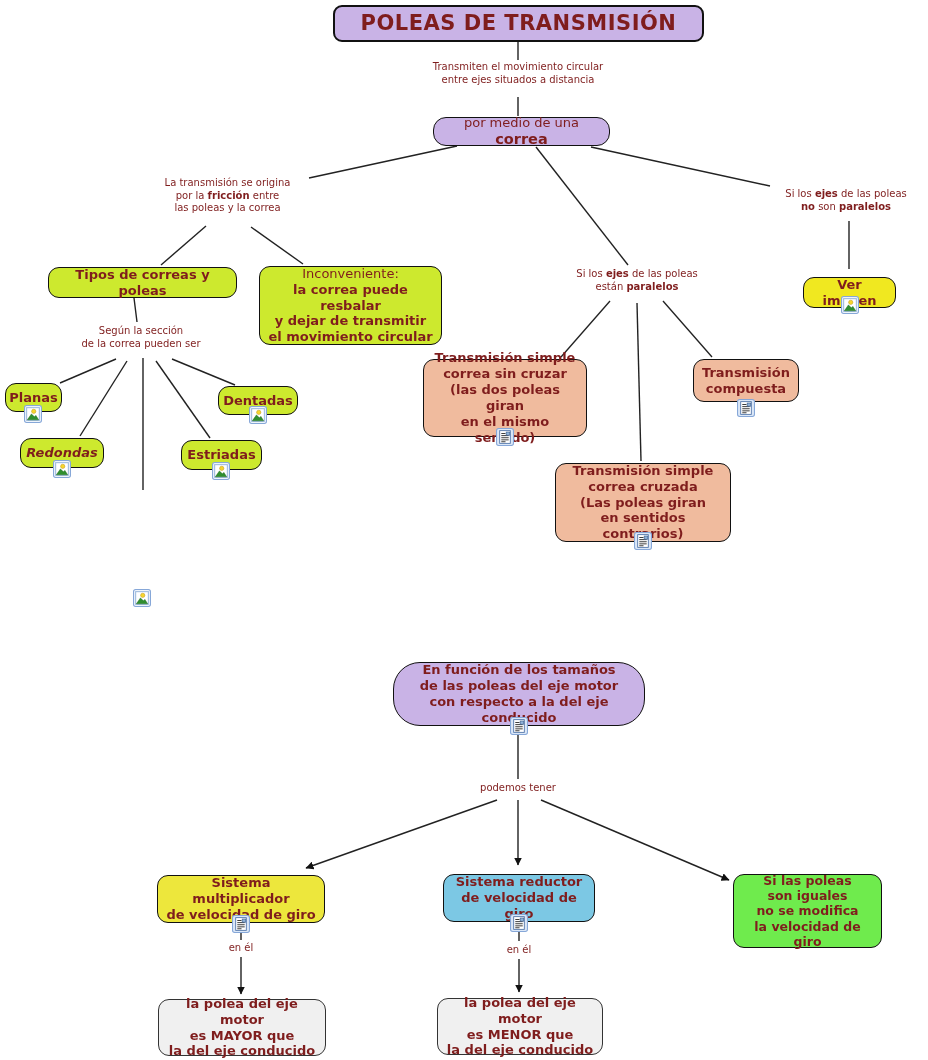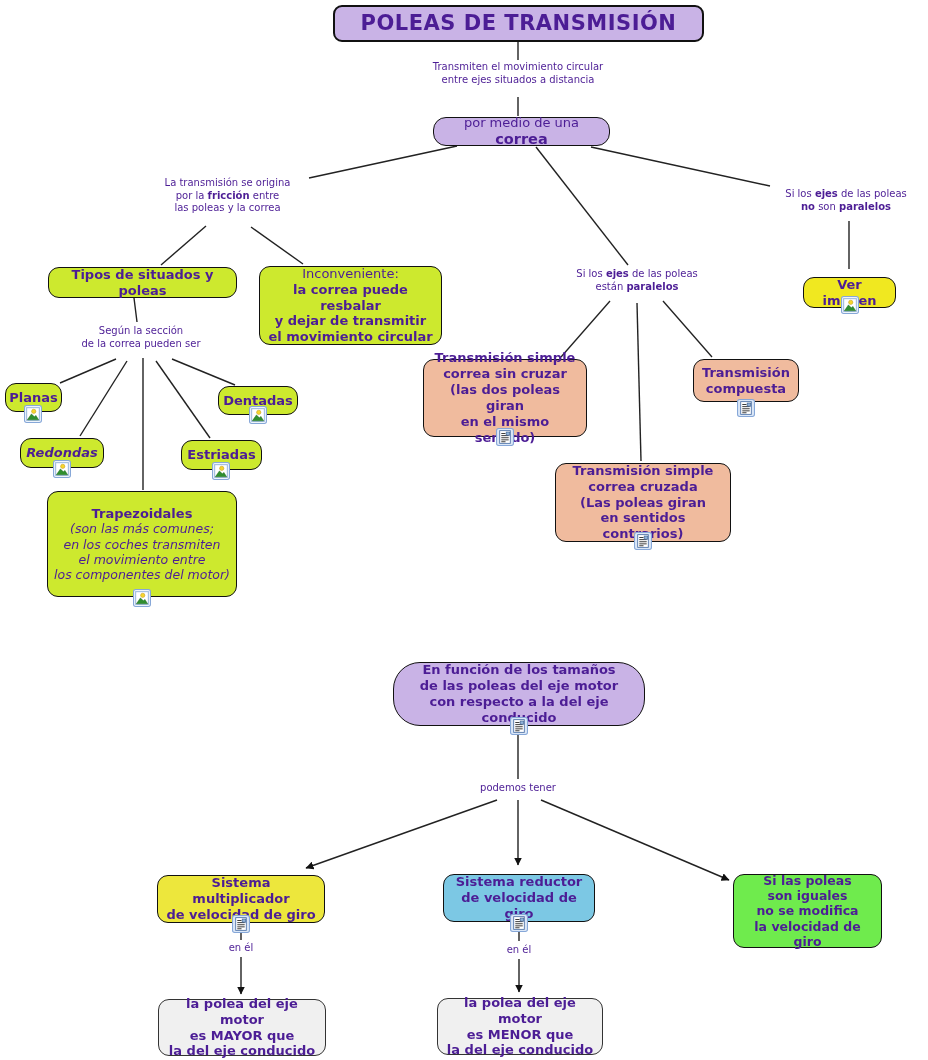--- a/index.html
+++ b/index.html
@@ -1,17 +1,17 @@
 <!DOCTYPE html>
 <html><head>
 <meta charset="utf-8">
 <style>
   html,body{margin:0;padding:0;background:#ffffff;}
   #canvas{position:relative;width:928px;height:1060px;background:#ffffff;
-          font-family:"DejaVu Sans","Liberation Sans",sans-serif;color:#4c1d95;overflow:hidden;}
+          font-family:"DejaVu Sans","Liberation Sans",sans-serif;color:#7f1d1d;overflow:hidden;}
   #edges{position:absolute;left:0;top:0;z-index:1;}
   .edge{stroke:#222;stroke-width:1.4;fill:none;}
   .node{position:absolute;z-index:2;box-sizing:border-box;border:1.6px solid #111;
         border-radius:11px;display:flex;flex-direction:column;justify-content:center;
         align-items:center;text-align:center;padding:3px 6px;line-height:1.22;
         font-size:13px;}
   .txt{position:absolute;z-index:2;text-align:center;line-height:1.25;font-size:10px;}
   .ml{white-space:pre-line;}
   .b{font-weight:bold;}
   .it{font-style:italic;}
@@ -86,21 +86,21 @@
     <span>Si los </span><span class="b">ejes</span><span> de las poleas</span><br>
     <span class="b">no</span><span> son </span><span class="b">paralelos</span>
   </div>
 
   <div class="txt" style="left:551px;top:268px;width:172px;">
     <span>Si los </span><span class="b">ejes</span><span> de las poleas</span><br>
     <span>están </span><span class="b">paralelos</span>
   </div>
 
   <div class="node green b" style="left:48px;top:267px;width:189px;height:31px;">
-    <span>Tipos de situados y poleas</span>
+    <span>Tipos de correas y poleas</span>
   </div>
 
   <div class="node green" style="left:259px;top:266px;width:183px;height:79px;">
     <span>Inconveniente:</span>
     <span class="b ml">la correa puede resbalar
 y dejar de transmitir
 el movimiento circular</span>
   </div>
 
   <div class="txt ml" style="left:55px;top:325px;width:172px;">Según la sección
@@ -110,27 +110,20 @@
     <span>Planas</span>
   </div>
   <div class="node green b" style="left:218px;top:386px;width:80px;height:29px;">
     <span>Dentadas</span>
   </div>
   <div class="node green b" style="left:20px;top:438px;width:84px;height:30px;font-style:italic;">
     <span>Redondas</span>
   </div>
   <div class="node green b" style="left:181px;top:440px;width:81px;height:30px;">
     <span>Estriadas</span>
-  </div>
-  <div class="node green" style="left:47px;top:491px;width:190px;height:106px;">
-    <span class="b">Trapezoidales</span>
-    <span class="it ml" style="font-size:12.5px;">(son las más comunes;
-en los coches transmiten
-el movimiento entre
-los componentes del motor)</span>
   </div>
 
   <div class="node salmon b ml" style="left:423px;top:359px;width:164px;height:78px;">Transmisión simple
 correa sin cruzar
 (las dos poleas giran
 en el mismo sentido)</div>
   <div class="node salmon b ml" style="left:693px;top:359px;width:106px;height:43px;">Transmisión
 compuesta</div>
   <div class="node salmon b ml" style="left:555px;top:463px;width:176px;height:79px;">Transmisión simple
 correa cruzada

